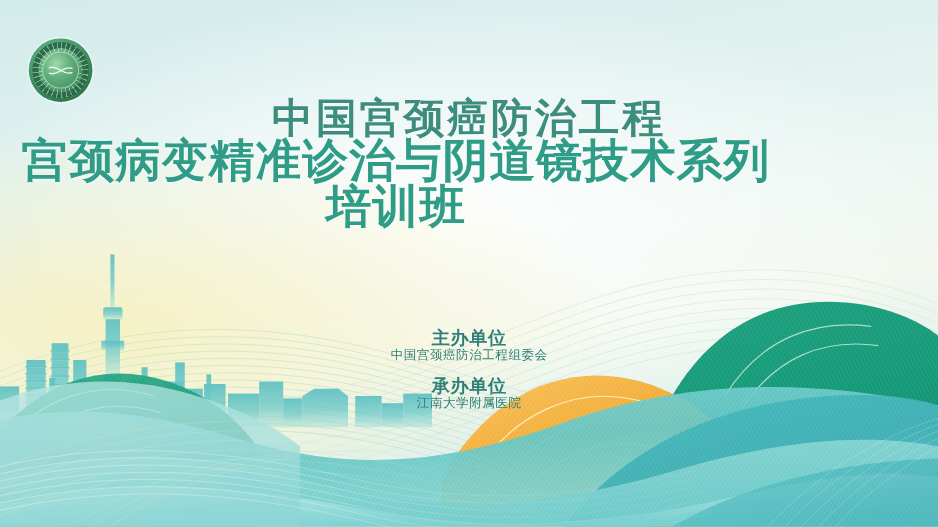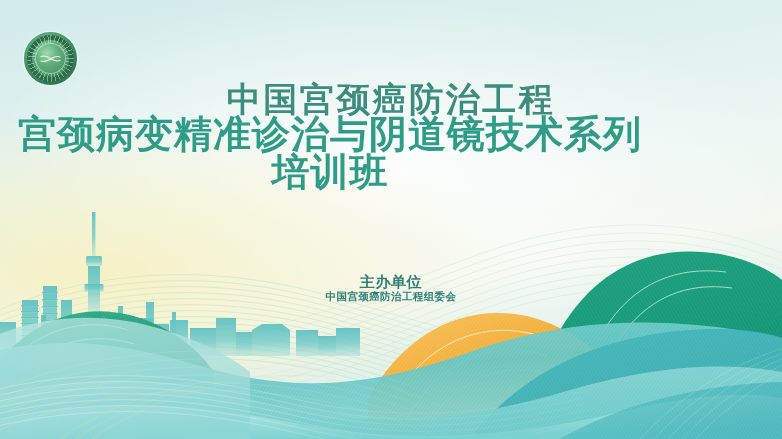--- a/index.html
+++ b/index.html
@@ -70,21 +70,21 @@
   }
 
   
   #organizers{
     position:absolute;left:0;top:276px;width:782px;text-align:center;
     color:#2f7f78;
     font-family:"DejaVu Sans","Liberation Sans",sans-serif;
   }
   .org-group{margin-bottom:12px;}
   .org-role{font-size:15px;font-weight:bold;letter-spacing:.6px;line-height:13px;}
-  .org-name{font-size:10.5px;font-weight:bold;letter-spacing:.4px;line-height:15px;}
+  .org-name{font-size:10.5px;font-weight:normal;letter-spacing:.4px;line-height:15px;}
 </style>
 </head>
 <body>
 
 <div id="poster">
 
   <svg class="layer" viewBox="0 0 782 439" preserveAspectRatio="none">
     <defs>
       <linearGradient id="lnA" x1="0" y1="0" x2="1" y2="0">
         <stop offset="0%" stop-color="#cfe39a" stop-opacity="0.55"></stop>
@@ -355,15 +355,19 @@
   <div id="title-block">
     <div id="main-title">中国宫颈癌防治工程</div>
     <div id="sub-title">宫颈病变精准诊治与阴道镜技术系列培训班</div>
   </div>
 
   <div id="organizers">
     <div class="org-group">
       <div class="org-role">主办单位</div>
       <div class="org-name">中国宫颈癌防治工程组委会</div>
     </div>
+    <div class="org-group">
+      <div class="org-role">承办单位</div>
+      <div class="org-name">江南大学附属医院</div>
+    </div>
   </div>
 
 </div>
 
 </body></html>

